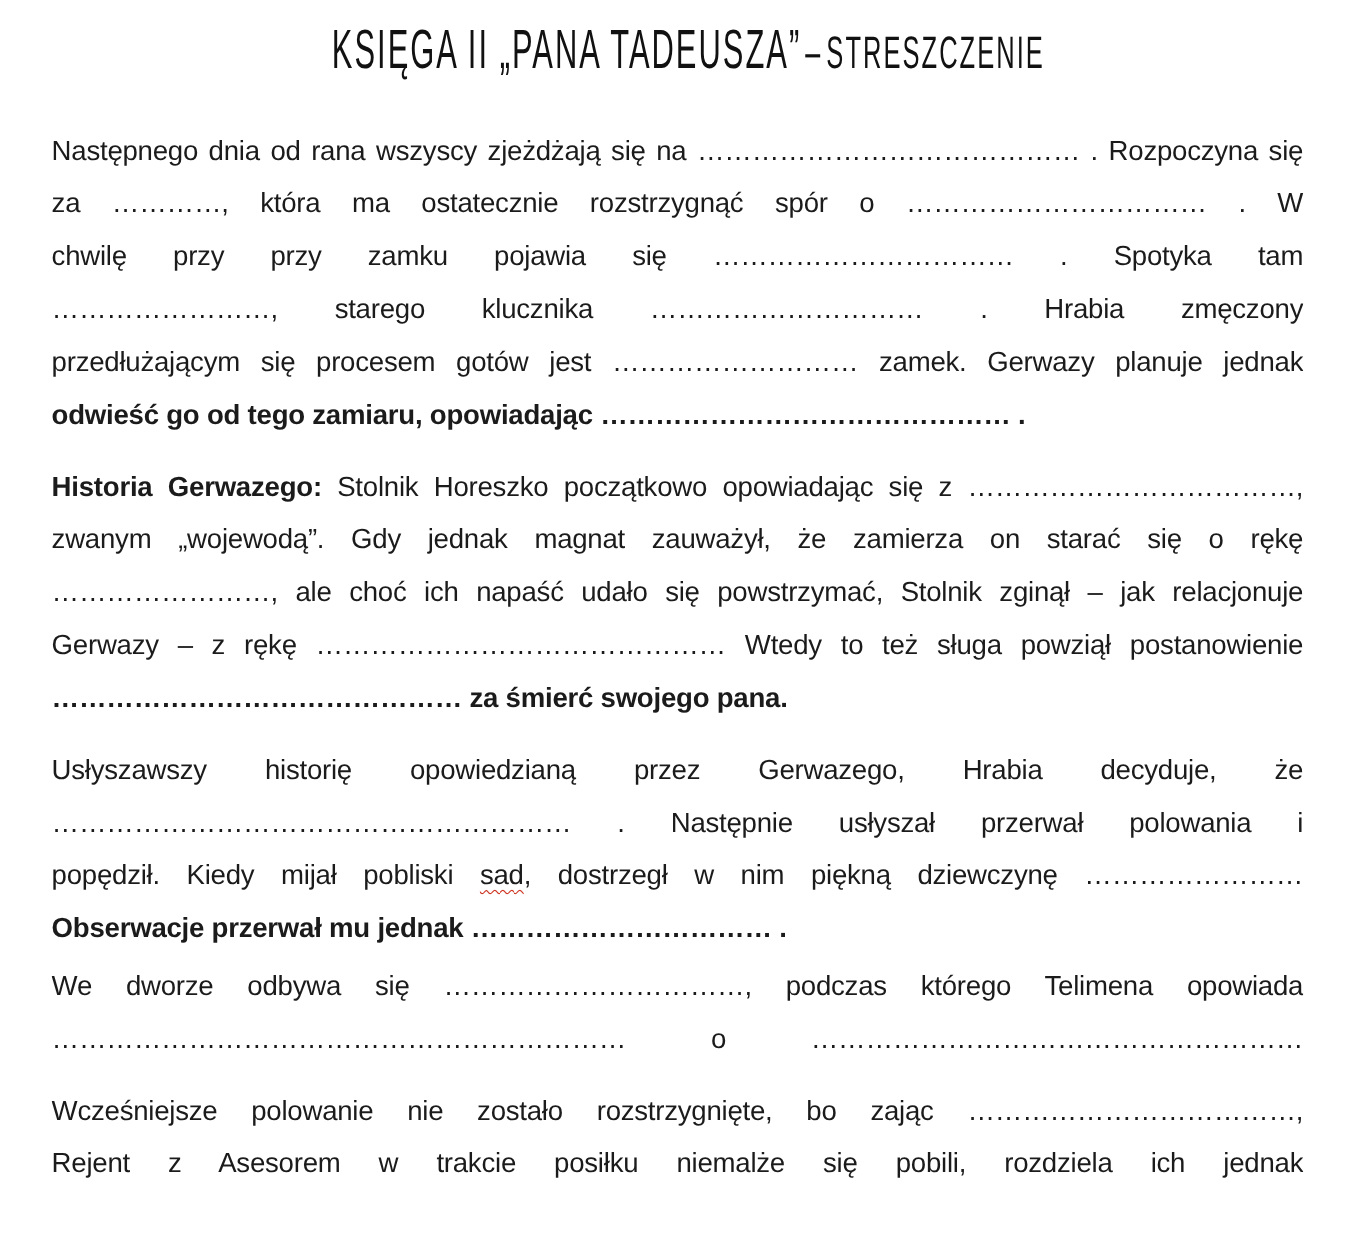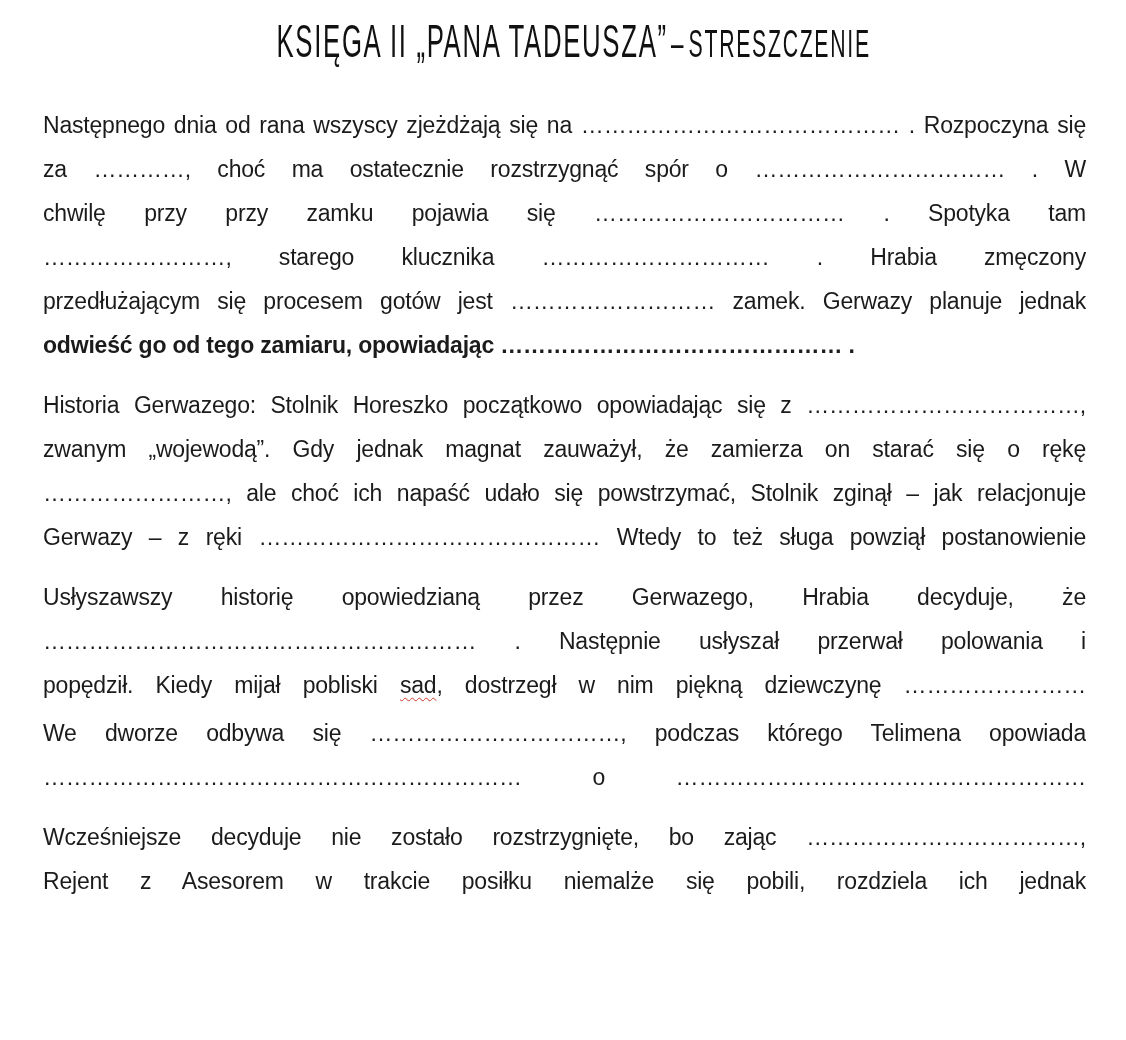--- a/index.html
+++ b/index.html
@@ -49,58 +49,60 @@
   .para:last-child{margin-bottom:0;}
   .line{
     height:44px;
     line-height:44px;
     text-align:justify;
     text-align-last:justify;
     text-justify:inter-word;
     overflow:hidden;
   }
   .line.end{text-align-last:left;font-weight:bold;}
-  .bold{font-weight:400;}
+  .bold{font-weight:700;}
   .misspelled{
     text-decoration:underline;
     text-decoration-style:wavy;
     text-decoration-color:var(--squiggle);
     text-decoration-thickness:1px;
     text-underline-offset:4px;
   }
 </style>
 </head>
 <body>
 
 <div class="page">
   <div class="title-row">
     <span class="title-scale"><span class="title-main">KSIĘGA II „PANA TADEUSZA”</span><span class="title-dash">–</span><span class="title-sub">STRESZCZENIE</span></span>
   </div>
   <div class="doc">
       <div class="para">
         <div class="line"><span>Następnego dnia od rana wszyscy zjeżdżają się na </span><span>……………………………………</span><span> . Rozpoczyna się pogoń</span></div>
-        <div class="line"><span>za </span><span>…………</span><span>, choć ma ostatecznie rozstrzygnąć spór o </span><span>……………………………</span><span> . W</span></div>
+        <div class="line"><span>za </span><span>…………</span><span>, która ma ostatecznie rozstrzygnąć spór o </span><span>……………………………</span><span> . W</span></div>
         <div class="line"><span>chwilę przy przy zamku pojawia się </span><span>……………………………</span><span> . Spotyka tam</span></div>
         <div class="line"><span>……………………</span><span>, starego klucznika </span><span>…………………………</span><span> . Hrabia zmęczony</span></div>
         <div class="line"><span>przedłużającym się procesem gotów jest </span><span>………………………</span><span> zamek. Gerwazy planuje jednak</span></div>
         <div class="line end"><span>odwieść go od tego zamiaru, opowiadając </span><span>………………………………………</span><span> .</span></div>
       </div>
       <div class="para">
         <div class="line"><span class="bold">Historia Gerwazego:</span><span> Stolnik Horeszko początkowo opowiadając się z </span><span>………………………………</span><span>,</span></div>
         <div class="line"><span>zwanym „wojewodą”. Gdy jednak magnat zauważył, że zamierza on starać się o rękę</span></div>
         <div class="line"><span>……………………</span><span>, ale choć ich napaść udało się powstrzymać, Stolnik zginął – jak relacjonuje</span></div>
-        <div class="line"><span>Gerwazy – z ręki </span><span>………………………………………</span><span> Wtedy to też sługa powziął postanowienie</span></div>
+        <div class="line"><span>Gerwazy – z rękę </span><span>………………………………………</span><span> Wtedy to też sługa powziął postanowienie</span></div>
+        <div class="line end"><span>………………………………………</span><span> za śmierć swojego pana.</span></div>
       </div>
       <div class="para tight">
         <div class="line"><span>Usłyszawszy historię opowiedzianą przez Gerwazego, Hrabia decyduje, że</span></div>
         <div class="line"><span>…………………………………………………</span><span> . Następnie usłyszał przerwał polowania i</span></div>
         <div class="line"><span>popędził. Kiedy mijał pobliski </span><span class="misspelled">sad</span><span>, dostrzegł w nim piękną dziewczynę </span><span>……………………</span></div>
+        <div class="line end"><span>Obserwacje przerwał mu jednak </span><span>……………………………</span><span> .</span></div>
       </div>
       <div class="para">
         <div class="line"><span>We dworze odbywa się </span><span>……………………………</span><span>, podczas którego Telimena opowiada</span></div>
         <div class="line"><span>………………………………………………………</span><span> o </span><span>………………………………………………</span></div>
       </div>
       <div class="para">
-        <div class="line"><span>Wcześniejsze decyduje nie zostało rozstrzygnięte, bo zając </span><span>………………………………</span><span>,</span></div>
+        <div class="line"><span>Wcześniejsze polowanie nie zostało rozstrzygnięte, bo zając </span><span>………………………………</span><span>,</span></div>
         <div class="line"><span>Rejent z Asesorem w trakcie posiłku niemalże się pobili, rozdziela ich jednak</span></div>
       </div>
     </div>
 </div>
 
 </body></html>

